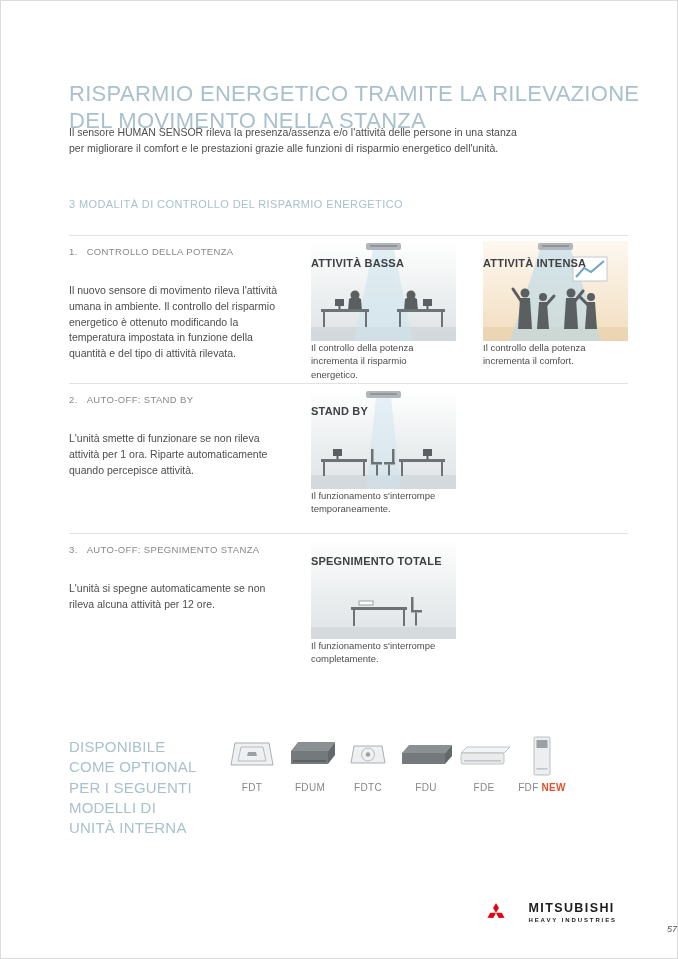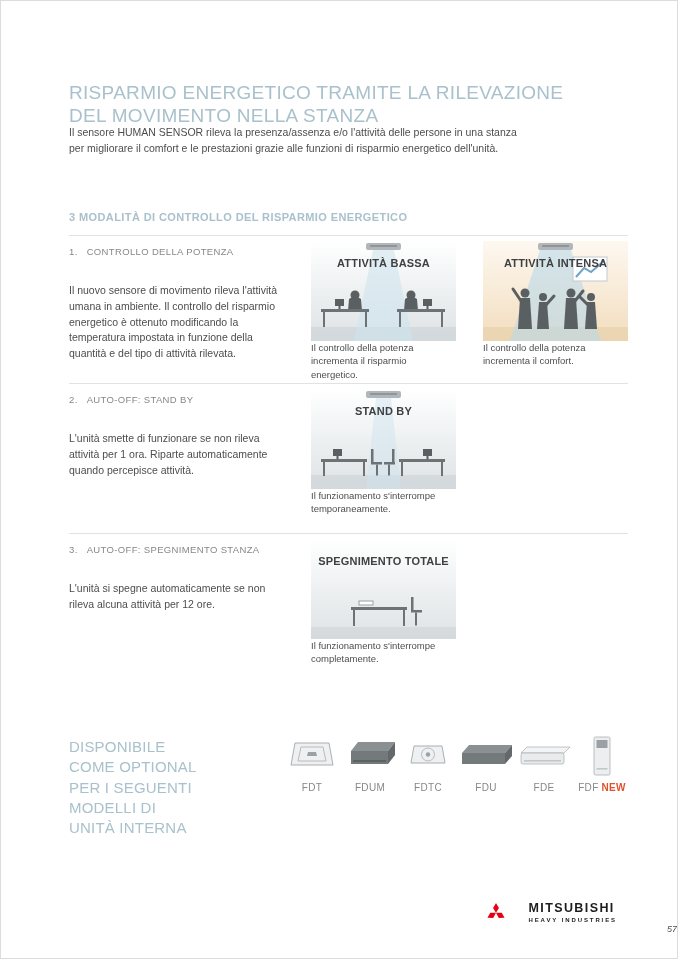--- a/index.html
+++ b/index.html
@@ -11,32 +11,32 @@
     width:678px; height:959px;
     margin:0 auto;
     background:#ffffff;
     border:1px solid #dcdcdc;
     overflow:hidden;
   }
 
   
   .page-title {
     position:absolute; left:68px; top:80px;
-    font-size:19px; font-weight:400; line-height:1.22;
+    font-size:22px; font-weight:400; line-height:1.22;
     color:#a9c1cc; letter-spacing:0.3px;
   }
   .page-title span { display:block; }
   .intro {
     position:absolute; left:68px; top:124px; width:452px;
     font-size:10.5px; color:#4d4d4f; line-height:1.5;
   }
 
   .section-heading {
-    position:absolute; left:68px; top:210px;
-    font-size:11px; font-weight:700; color:#a9c1cc; letter-spacing:0.4px;
+    position:absolute; left:68px; top:197px;
+    font-size:11px; font-weight:400; color:#a9c1cc; letter-spacing:0.4px;
   }
 
   
   .item {
     position:absolute; left:68px; width:559px;
     border-top:1px solid #e0e3e4;
   }
   .item-1 { top:234px; height:148px; }
   .item-2 { top:382px; height:150px; }
   .item-3 { top:532px; height:160px; }
@@ -58,35 +58,35 @@
   .fig-box {
     position:relative; width:145px; height:100px; overflow:hidden;
     background:linear-gradient(180deg,#ffffff 0%,#eceff0 55%,#dfe3e5 100%);
   }
   .fig-box.bg-warm {
     background:linear-gradient(180deg,#fdf8f0 0%,#f7e8d2 60%,#f2ddbe 100%);
   }
   .fig-box svg { position:absolute; inset:0; width:100%; height:100%; }
   .fig-title {
     position:absolute; top:16px; left:0; width:100%;
-    text-align:center; font-weight:bold; font-size:11px;
+    font-weight:bold; font-size:11px;
     color:#3f4042; letter-spacing:0.2px;
   }
   .fig-caption {
     margin-top:0; font-size:9.5px; color:#4d4d4f; line-height:1.4;
   }
 
   
   .availability {
     position:absolute; left:68px; top:736px; width:128px;
     font-size:15px; color:#a9c1cc; line-height:1.35; letter-spacing:0.2px;
   }
   .models {
     position:absolute; left:222px; top:734px; width:408px;
-    display:flex; justify-content:flex-end;
+    display:flex; justify-content:flex-start;
   }
   .model-cell { width:58px; text-align:center; }
   .model-cell svg { width:56px; height:42px; display:block; margin:0 auto; }
   .model-label {
     margin-top:5px; font-size:10px; color:#85878a; letter-spacing:0.3px;
   }
   .new-badge {
     color:#e0512e; font-weight:bold; font-size:10px; margin-left:3px;
     letter-spacing:0.3px;
   }

